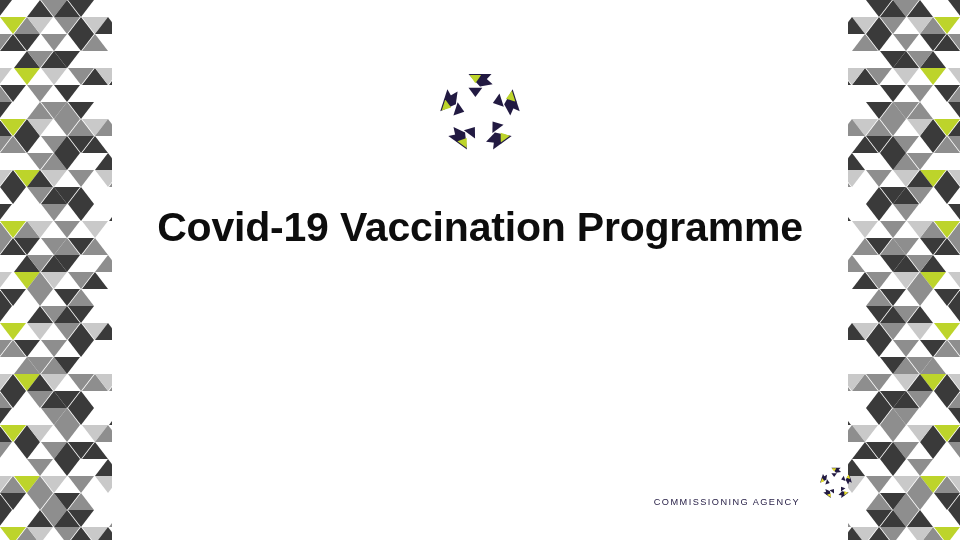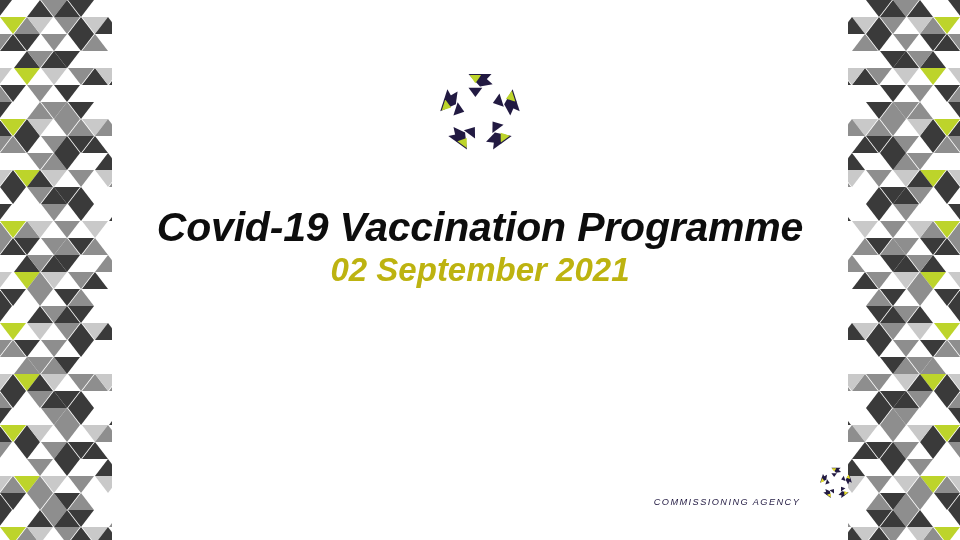--- a/index.html
+++ b/index.html
@@ -8,21 +8,20 @@
   }
   body {
     width: 960px; height: 540px;
     position: relative; overflow: hidden;
     font-family: "Liberation Sans", sans-serif;
   }
   #slide {
     position: absolute; inset: 0;
     background: #ffffff;
     overflow: hidden;
-    font-style: italic;
   }
 
   
   .border-strip {
     position: absolute;
     top: 0; width: 112px; height: 540px;
     overflow: hidden;
   }
   .border-strip.left  { left: 0; }
   .border-strip.right { right: 0; transform: scaleX(-1); }
@@ -503,21 +502,20 @@
             <path d="M -9 -6 L 1 -6 L -4 1 Z" fill="#bdd42b"></path>
             <path d="M  1 -7 L 11  2 L  0  4 Z" fill="#221a42"></path>
             <path d="M -10 5 L 2 5 L -4 13 Z" fill="#221a42"></path>
           </g>
         </g>
     </svg>
   </div>
 
   <div id="titleblock">
     <h1 id="maintitle">Covid-19 Vaccination Programme</h1>
-    <p class="subtitle" id="sub2">02 September 2021</p>
   </div>
 
   <div id="wo-logo">
     <div id="wo-tagline">COMMISSIONING AGENCY</div>
     <div id="wo-mark">
       <svg viewBox="0 0 40 40" xmlns="http://www.w3.org/2000/svg">
         <g id="wo-mark-shapes">
             <g transform="translate(20,8) rotate(0) scale(0.46)">
               <path d="M -10 -7 L 10 -7 L 0 4 Z" fill="#221a42"></path>
               <path d="M -9 -6 L 1 -6 L -4 1 Z" fill="#e8e12a"></path>

